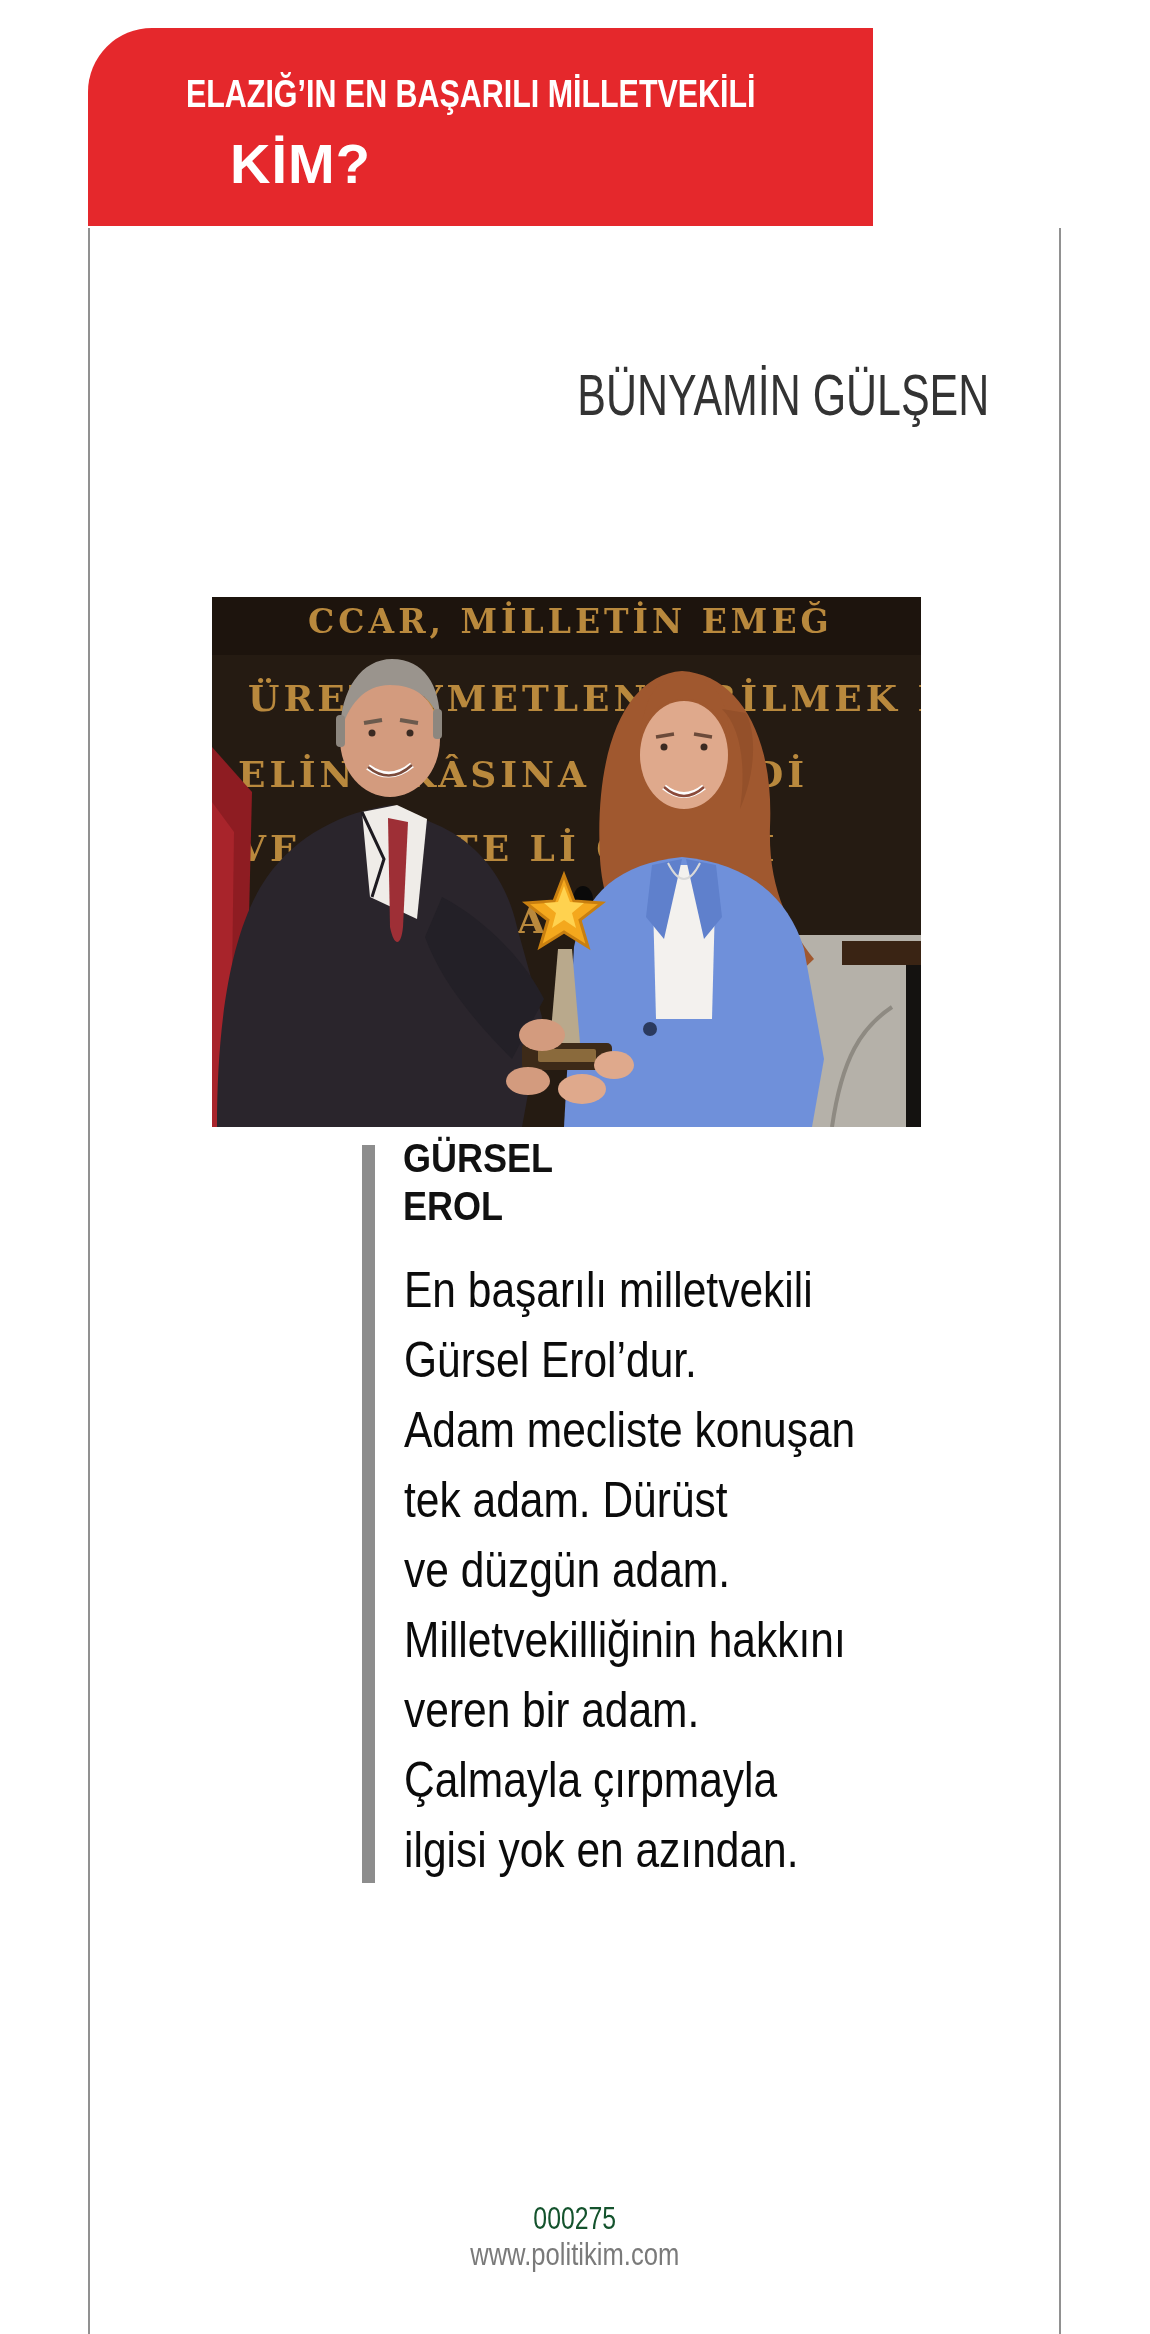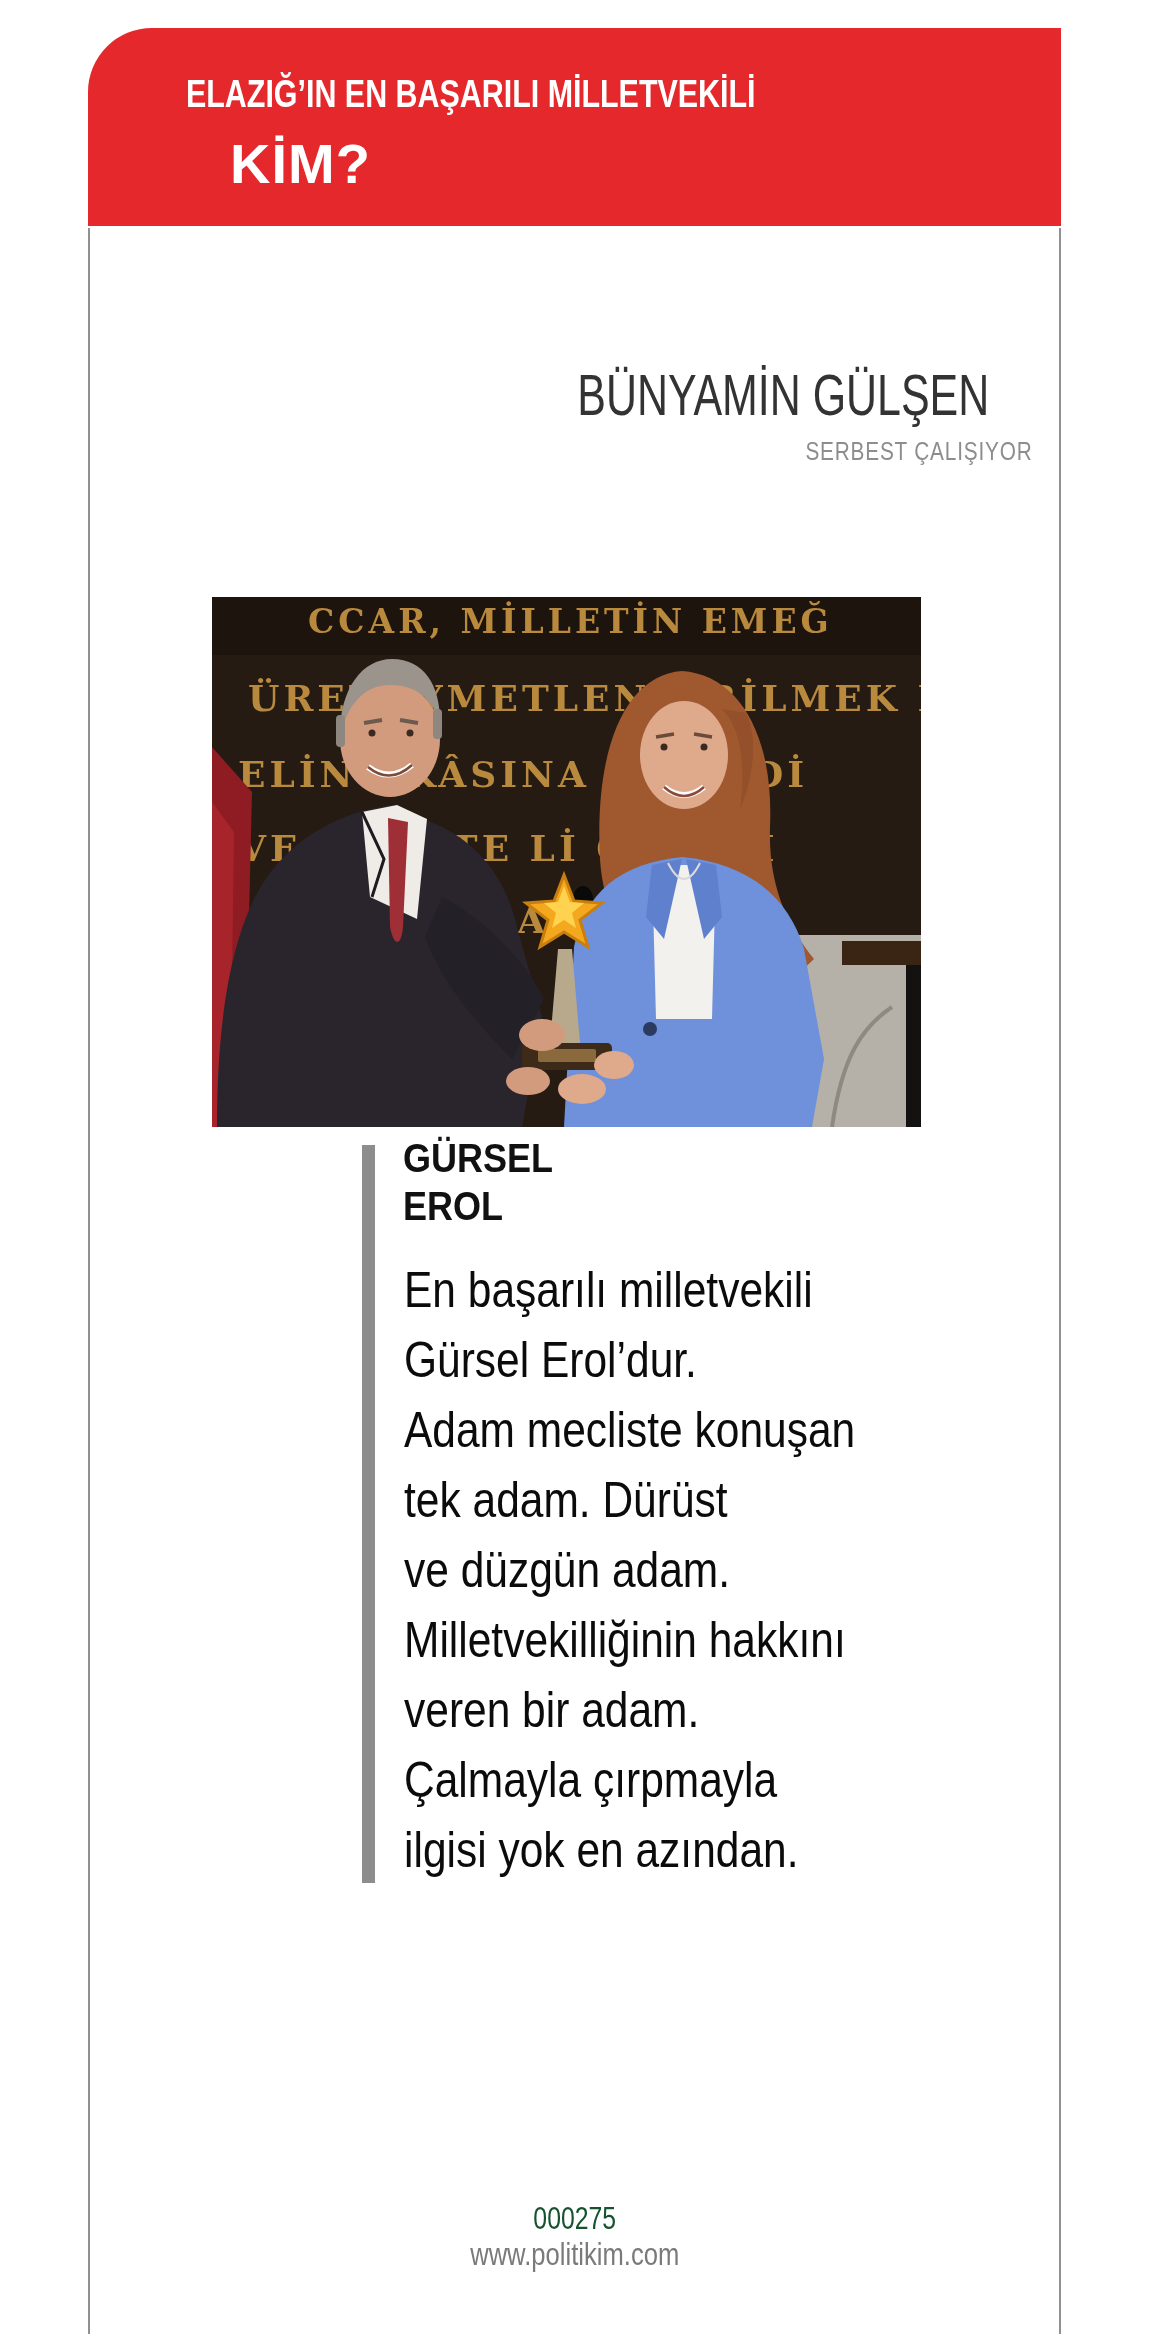--- a/index.html
+++ b/index.html
@@ -3,21 +3,21 @@
 <meta charset="utf-8">
 <style>
   html,body{margin:0;padding:0;background:#ffffff;}
   .page{position:relative;width:1150px;height:2334px;background:#ffffff;overflow:hidden;
         font-family:"Liberation Sans",sans-serif;}
   
   .frame-line{position:absolute;top:228px;bottom:0;width:2px;background:#919191;}
   .frame-line.left{left:88px;}
   .frame-line.right{left:1059px;}
   
-  .red-header{position:absolute;left:88px;top:28px;width:973px;height:198px;
+  .red-header{position:absolute;left:88px;top:28px;width:785px;height:198px;
               background:#e5282c;border-top-left-radius:64px;text-decoration:underline;}
   .header-line1{position:absolute;left:98px;top:45px;color:#fff;font-weight:bold;
                 font-size:39px;line-height:1.1;white-space:nowrap;
                 transform:scaleX(.78);transform-origin:left top;}
   .header-line2{position:absolute;left:98px;top:108px;color:#fff;font-weight:bold;
                 font-size:56px;line-height:1;white-space:nowrap;letter-spacing:1px;margin-left:44px;}
   
   .center-band{position:absolute;left:88px;width:973px;text-align:right;}
   .person-name{top:361px;font-size:58px;font-weight:400;color:#333;white-space:nowrap;}
   .person-name .squeeze{display:inline-block;transform:scaleX(.74);transform-origin:center top;}
@@ -48,23 +48,20 @@
   <div class="frame-line left"></div>
   <div class="frame-line right"></div>
 
   <div class="red-header">
     <div class="header-line1">ELAZIĞ’IN EN BAŞARILI MİLLETVEKİLİ</div>
     <div class="header-line2">KİM?</div>
   </div>
 
   <div class="center-band person-name">
     <span class="squeeze">BÜNYAMİN GÜLŞEN</span>
-  </div>
-  <div class="center-band person-role">
-    <span class="squeeze">SERBEST ÇALIŞIYOR</span>
   </div>
 
   <div class="photo">
     <svg width="709" height="530" viewBox="0 0 709 530">
 
       <rect width="709" height="530" fill="#251b12"></rect>
       <rect width="709" height="58" fill="#1d140d"></rect>
 
       <g>
         <text class="gold-text" x="96" y="36" font-size="33">CCAR,  MİLLETİN EMEĞ</text>

